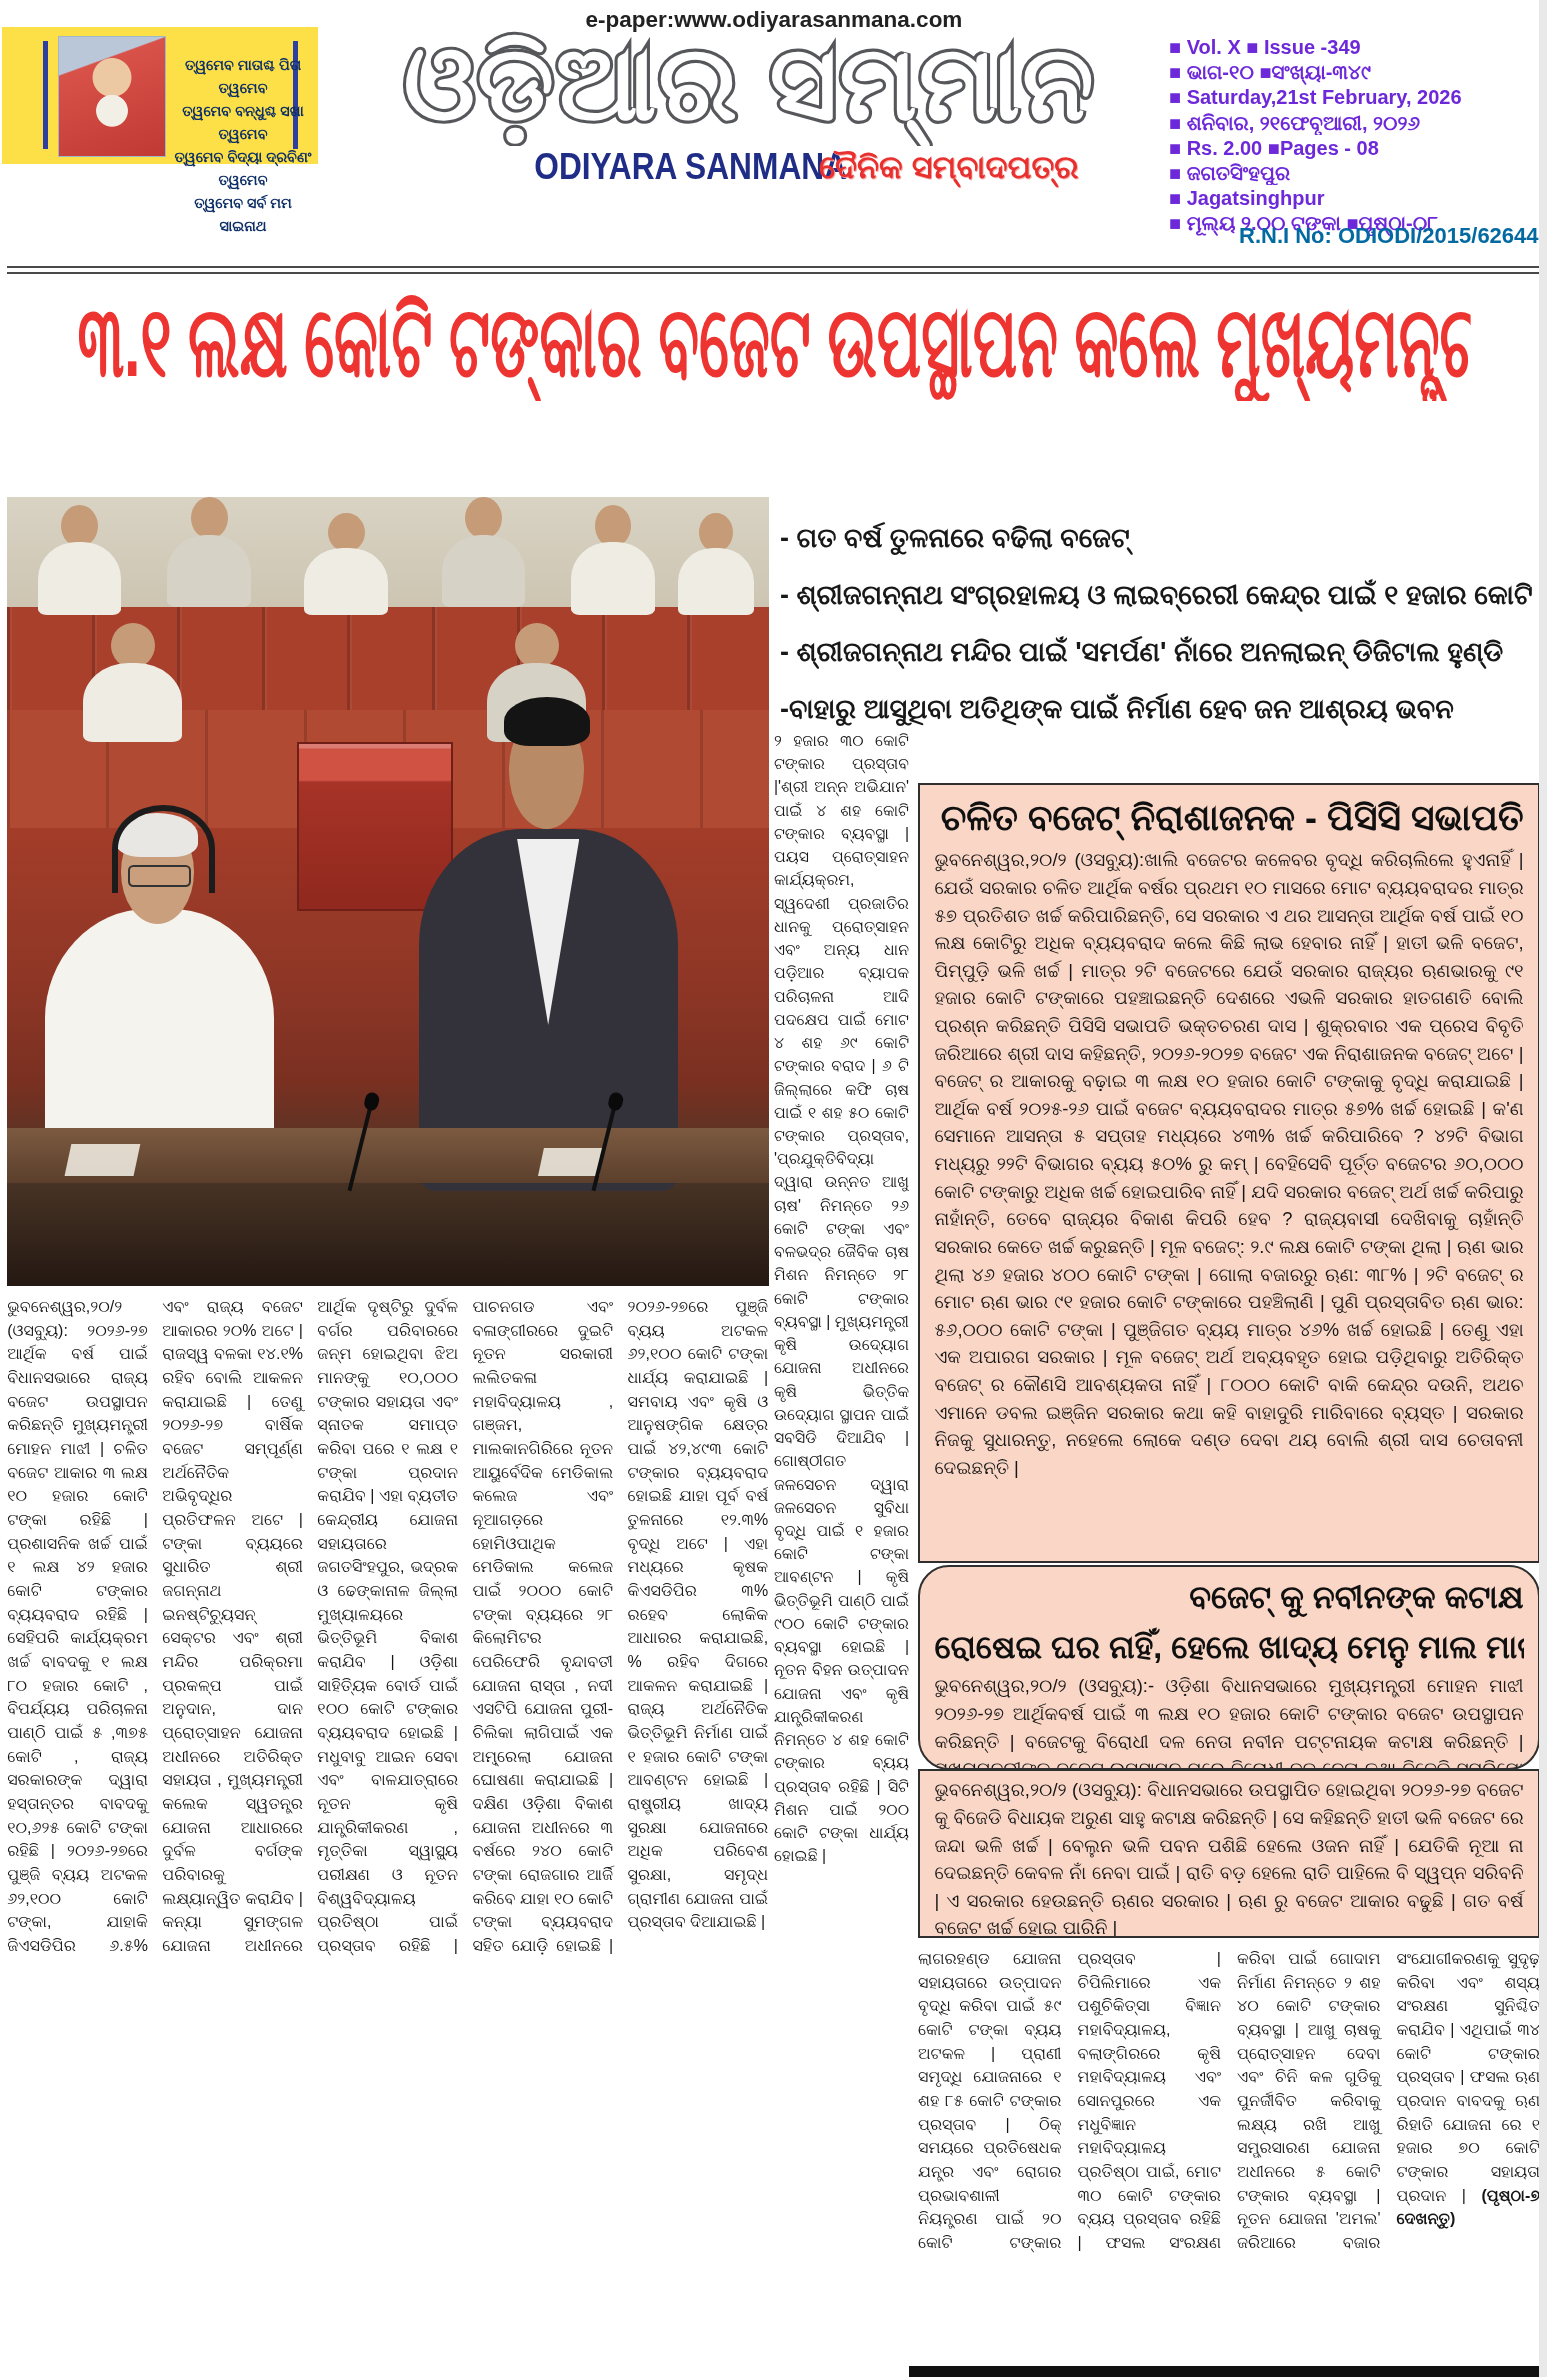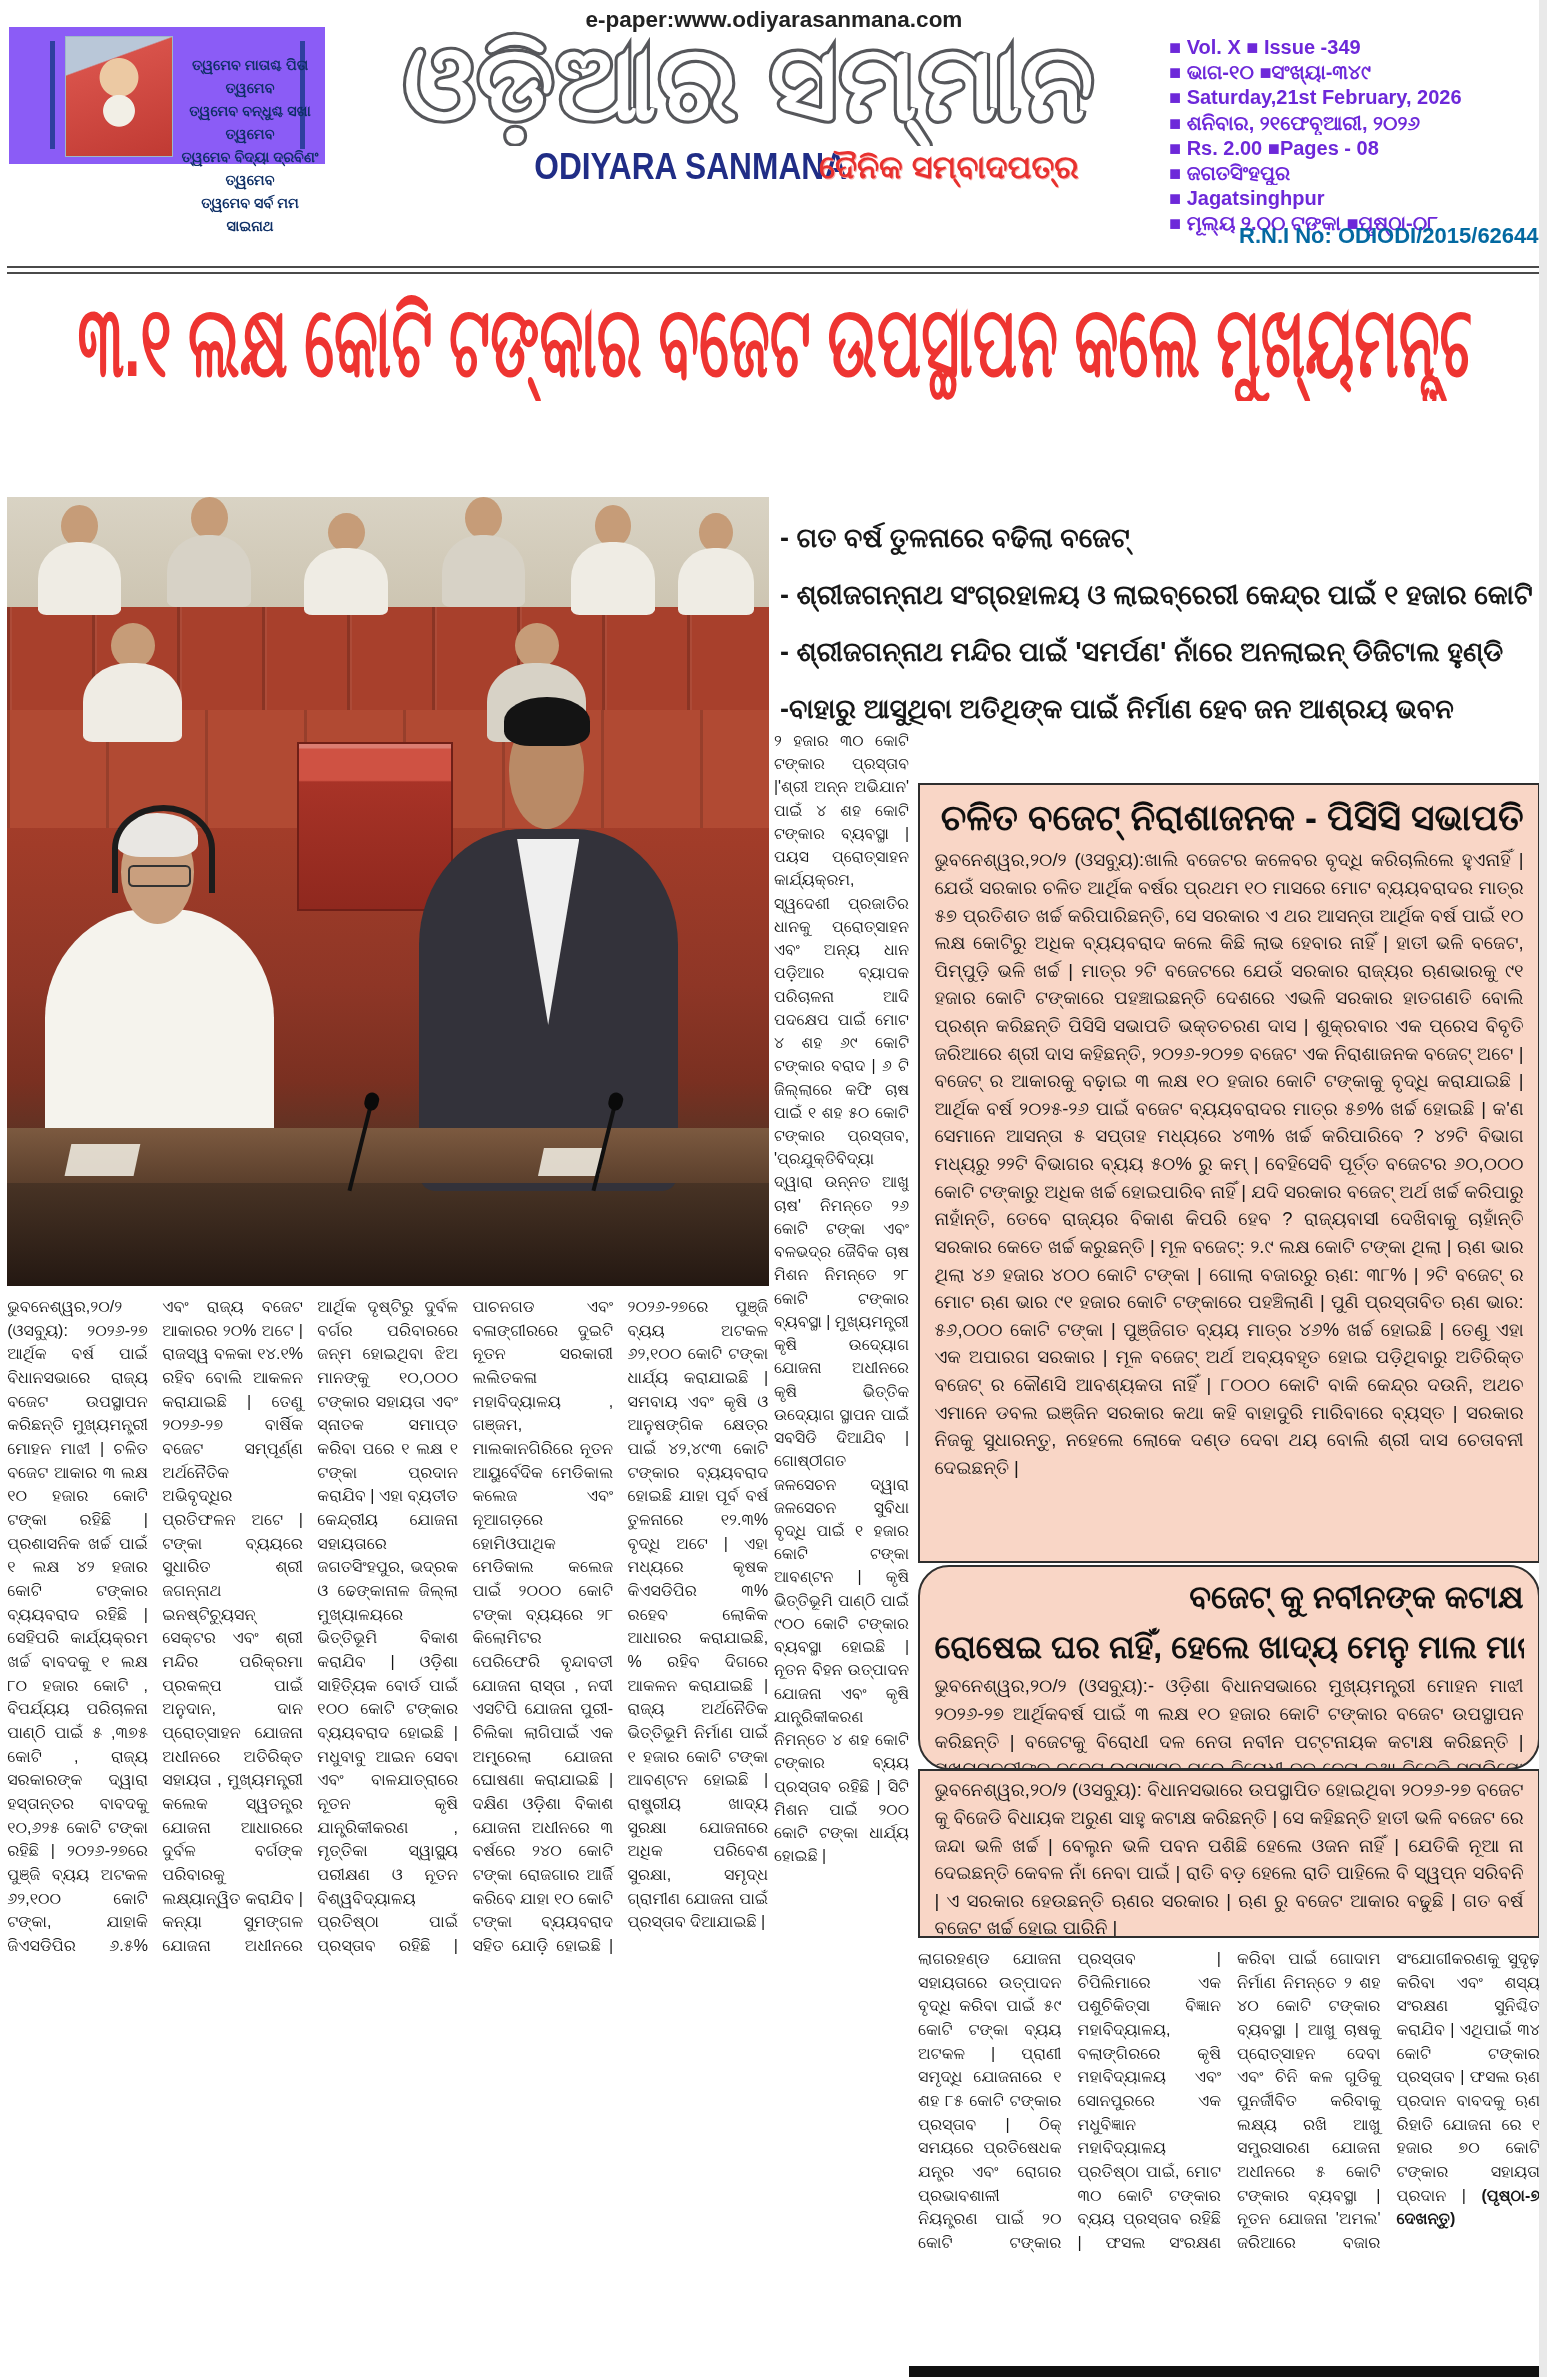--- a/index.html
+++ b/index.html
@@ -2,21 +2,21 @@
 <html style="font-size:14.4px"><head>
 <meta charset="utf-8">
 <style>
   html,body{margin:0;padding:0;background:#e9e9e9;}
   .page{position:relative;width:1539px;height:2377px;background:#ffffff;
         font-family:"Liberation Sans","DejaVu Sans",sans-serif;overflow:hidden;color:#1a1a1a;}
 
   
   .epaper{position:absolute;left:0;top:7.2px;width:1548px;text-align:center;
           font-size:22.5px;font-weight:bold;color:#222;}
-  .sai-box{position:absolute;left:9px;top:27px;width:316px;height:137px;background:#8b5cf6;text-decoration:underline;}
+  .sai-box{position:absolute;left:2px;top:27px;width:316px;height:137px;background:#fde047;text-decoration:underline;}
   .sai-bar{position:absolute;top:14.4px;width:4.5px;height:108px;background:#2f3f9f;}
   .sai-photo{position:absolute;left:56px;top:9px;width:106px;height:119px;
      background:
        radial-gradient(circle at 50% 62%, #f2efe6 0 17%, rgba(0,0,0,0) 18%),
        radial-gradient(circle at 50% 34%, #ecc9a3 0 20%, rgba(0,0,0,0) 21%),
        linear-gradient(160deg,#b9c7d8 0 24%,#d8524a 25%,#c03a33 100%);
      border:0.9px solid #9db8c8;}
   .sai-text{position:absolute;left:169px;top:27px;width:144px;text-align:center;
             font-size:14.4px;line-height:1.6;font-weight:bold;color:#0e2f66;}
   .masthead{position:absolute;left:332px;top:20px;width:835px;height:126px;text-align:center;

